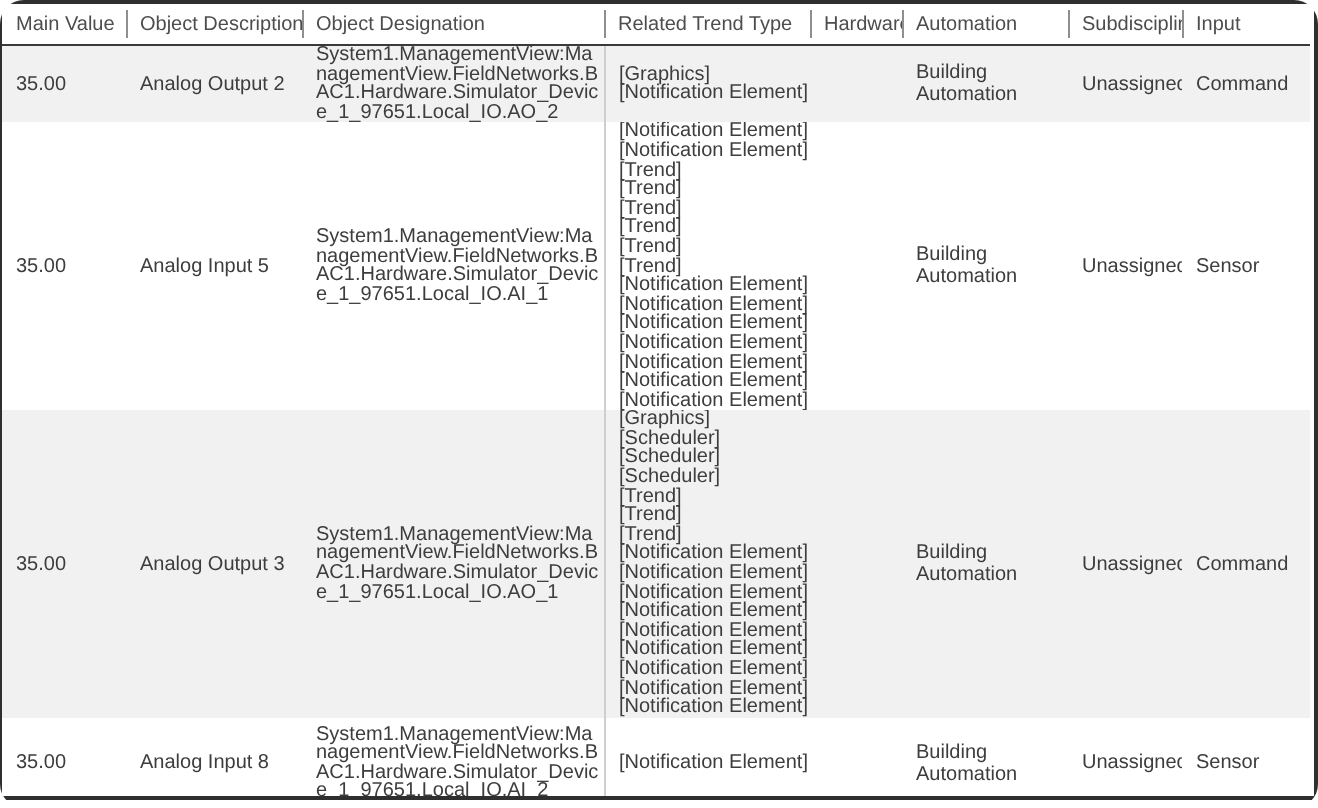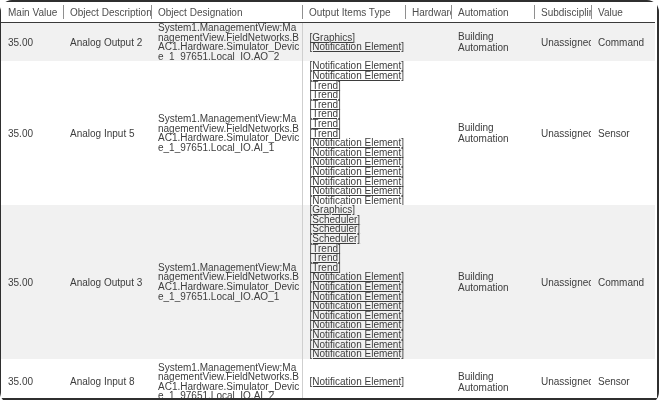--- a/index.html
+++ b/index.html
@@ -65,21 +65,21 @@
   }
   tbody tr.stripe { background: #f1f1f1; }
   .cell-designation {
     word-break: break-all;
     line-height: 9.6px;
   }
   .cell-related {
     line-height: 9.6px;
     border-left: 1px solid #cfcfcf;
   }
-  .cell-related div { white-space: nowrap; text-decoration: underline; }
+  .cell-related div { white-space: nowrap; }
   tr.row-1 { height: 37px; }
   tr.row-2 { height: 141px; }
   tr.row-3 { height: 152px; }
   tr.row-4 { height: 46px; }
 </style>
 </head>
 <body>
 
 <div class="screen">
   <div class="table-frame">
@@ -92,25 +92,25 @@
         <col style="width:46px">
           <col style="width:83px">
           <col style="width:57px">
           <col style="width:64px">
       </colgroup>
       <thead>
         <tr>
           <th>Main Value</th>
           <th>Object Description</th>
           <th>Object Designation</th>
-          <th>Output Items Type</th>
+          <th>Related Trend Type</th>
           <th>Hardware</th>
           <th>Automation</th>
           <th>Subdiscipline</th>
-          <th>Value</th>
+          <th>Input</th>
         </tr>
       </thead>
       <tbody>
         <tr class="row-1 stripe">
           <td>35.00</td>
           <td>Analog Output 2</td>
           <td class="cell-designation">System1.ManagementView:ManagementView.FieldNetworks.BAC1.Hardware.Simulator_Device_1_97651.Local_IO.AO_2</td>
           <td class="cell-related">
               <div>[Graphics]</div>
               <div>[Notification Element]</div>

